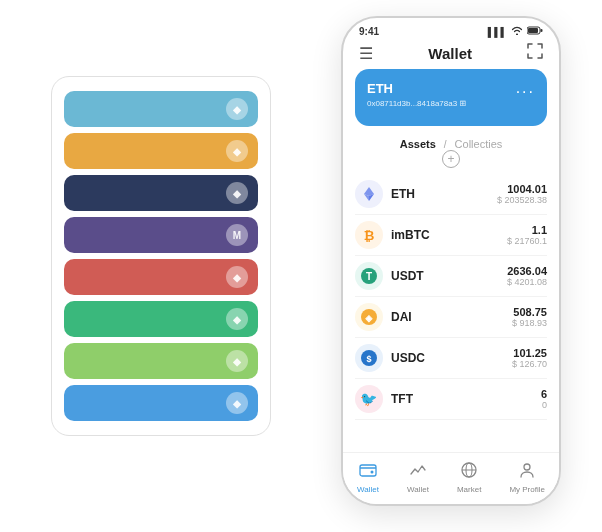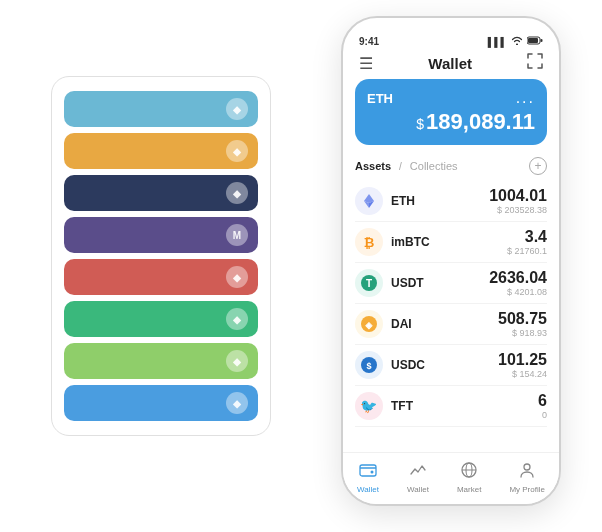--- a/index.html
+++ b/index.html
@@ -68,21 +68,21 @@
       overflow: hidden;
       display: flex;
       flex-direction: column;
     }
 
     
     .status-bar {
       display: flex;
       justify-content: space-between;
       align-items: center;
-      padding: 18px 16px 4px;
+      padding: 8px 16px 4px;
       font-size: 10px;
       font-weight: 600;
       color: #333;
     }
     .status-right {
       display: flex;
       gap: 4px;
       align-items: center;
       font-size: 9px;
     }
@@ -143,20 +143,21 @@
       font-weight: 400;
       margin-right: 2px;
     }
 
     
     .assets-header {
       display: flex;
       justify-content: space-between;
       align-items: center;
       padding: 4px 12px 6px;
+      flex-direction: column;
     }
     .assets-tabs {
       display: flex;
       gap: 8px;
       align-items: center;
       font-size: 11px;
     }
     .assets-tab-active {
       color: #222;
       font-weight: 600;
@@ -211,21 +212,21 @@
     }
     .asset-name {
       font-size: 12px;
       font-weight: 600;
       color: #222;
     }
     .asset-right {
       text-align: right;
     }
     .asset-amount {
-      font-size: 16px;
+      font-size: 11px;
       font-weight: 600;
       color: #222;
     }
     .asset-usd {
       font-size: 9px;
       color: #aaa;
     }
 
     
     .bottom-nav {
@@ -320,23 +321,21 @@
           <path d="M1 5V1h4M11 1h4v4M15 11v4h-4M5 15H1v-4" stroke="#555" stroke-width="1.5" stroke-linecap="round" stroke-linejoin="round"></path>
         </svg>
       </span>
     </div>
 
     <div class="eth-card">
       <div class="eth-card-top">
         <span class="eth-card-label">ETH</span>
         <span class="eth-card-dots">...</span>
       </div>
-      <div class="eth-card-balance">
-        <span class="dollar">$</span><span>189,089.11</span>
-      </div>
+      <div class="eth-card-address">0x08711d3b...8418a78a3 ⊞</div>
     </div>
 
     <div class="assets-header">
       <div class="assets-tabs">
         <span class="assets-tab-active">Assets</span>
         <span class="assets-tab-slash">/</span>
         <span class="assets-tab-inactive">Collecties</span>
       </div>
       <div class="assets-add">+</div>
     </div>
@@ -359,21 +358,21 @@
           </div>
         </div>
         <div class="asset-item">
           <div class="asset-left">
             <div class="asset-icon" style="background: rgb(255, 244, 230);">
               <span style="font-size:13px;color:#f7931a;font-weight:bold">₿</span>
             </div>
             <span class="asset-name">imBTC</span>
           </div>
           <div class="asset-right">
-            <div class="asset-amount">3.4</div>
+            <div class="asset-amount">1.1</div>
             <div class="asset-usd">$ 21760.1</div>
           </div>
         </div>
         <div class="asset-item">
           <div class="asset-left">
             <div class="asset-icon" style="background: rgb(230, 247, 242);">
               <svg width="18" height="18" viewBox="0 0 18 18">
                 <circle cx="9" cy="9" r="8" fill="#26a17b"></circle>
                 <text x="9" y="13" text-anchor="middle" font-size="10" fill="white" font-weight="bold">T</text>
               </svg>
@@ -405,21 +404,21 @@
             <div class="asset-icon" style="background: rgb(232, 241, 251);">
               <svg width="18" height="18" viewBox="0 0 18 18">
                 <circle cx="9" cy="9" r="8" fill="#2775ca"></circle>
                 <text x="9" y="13" text-anchor="middle" font-size="9" fill="white" font-weight="bold">$</text>
               </svg>
             </div>
             <span class="asset-name">USDC</span>
           </div>
           <div class="asset-right">
             <div class="asset-amount">101.25</div>
-            <div class="asset-usd">$ 154.24</div>
+            <div class="asset-usd">$ 126.70</div>
           </div>
         </div>
         <div class="asset-item">
           <div class="asset-left">
             <div class="asset-icon" style="background: rgb(252, 232, 238);">
               <span style="font-size:14px">🐦</span>
             </div>
             <span class="asset-name">TFT</span>
           </div>
           <div class="asset-right">

